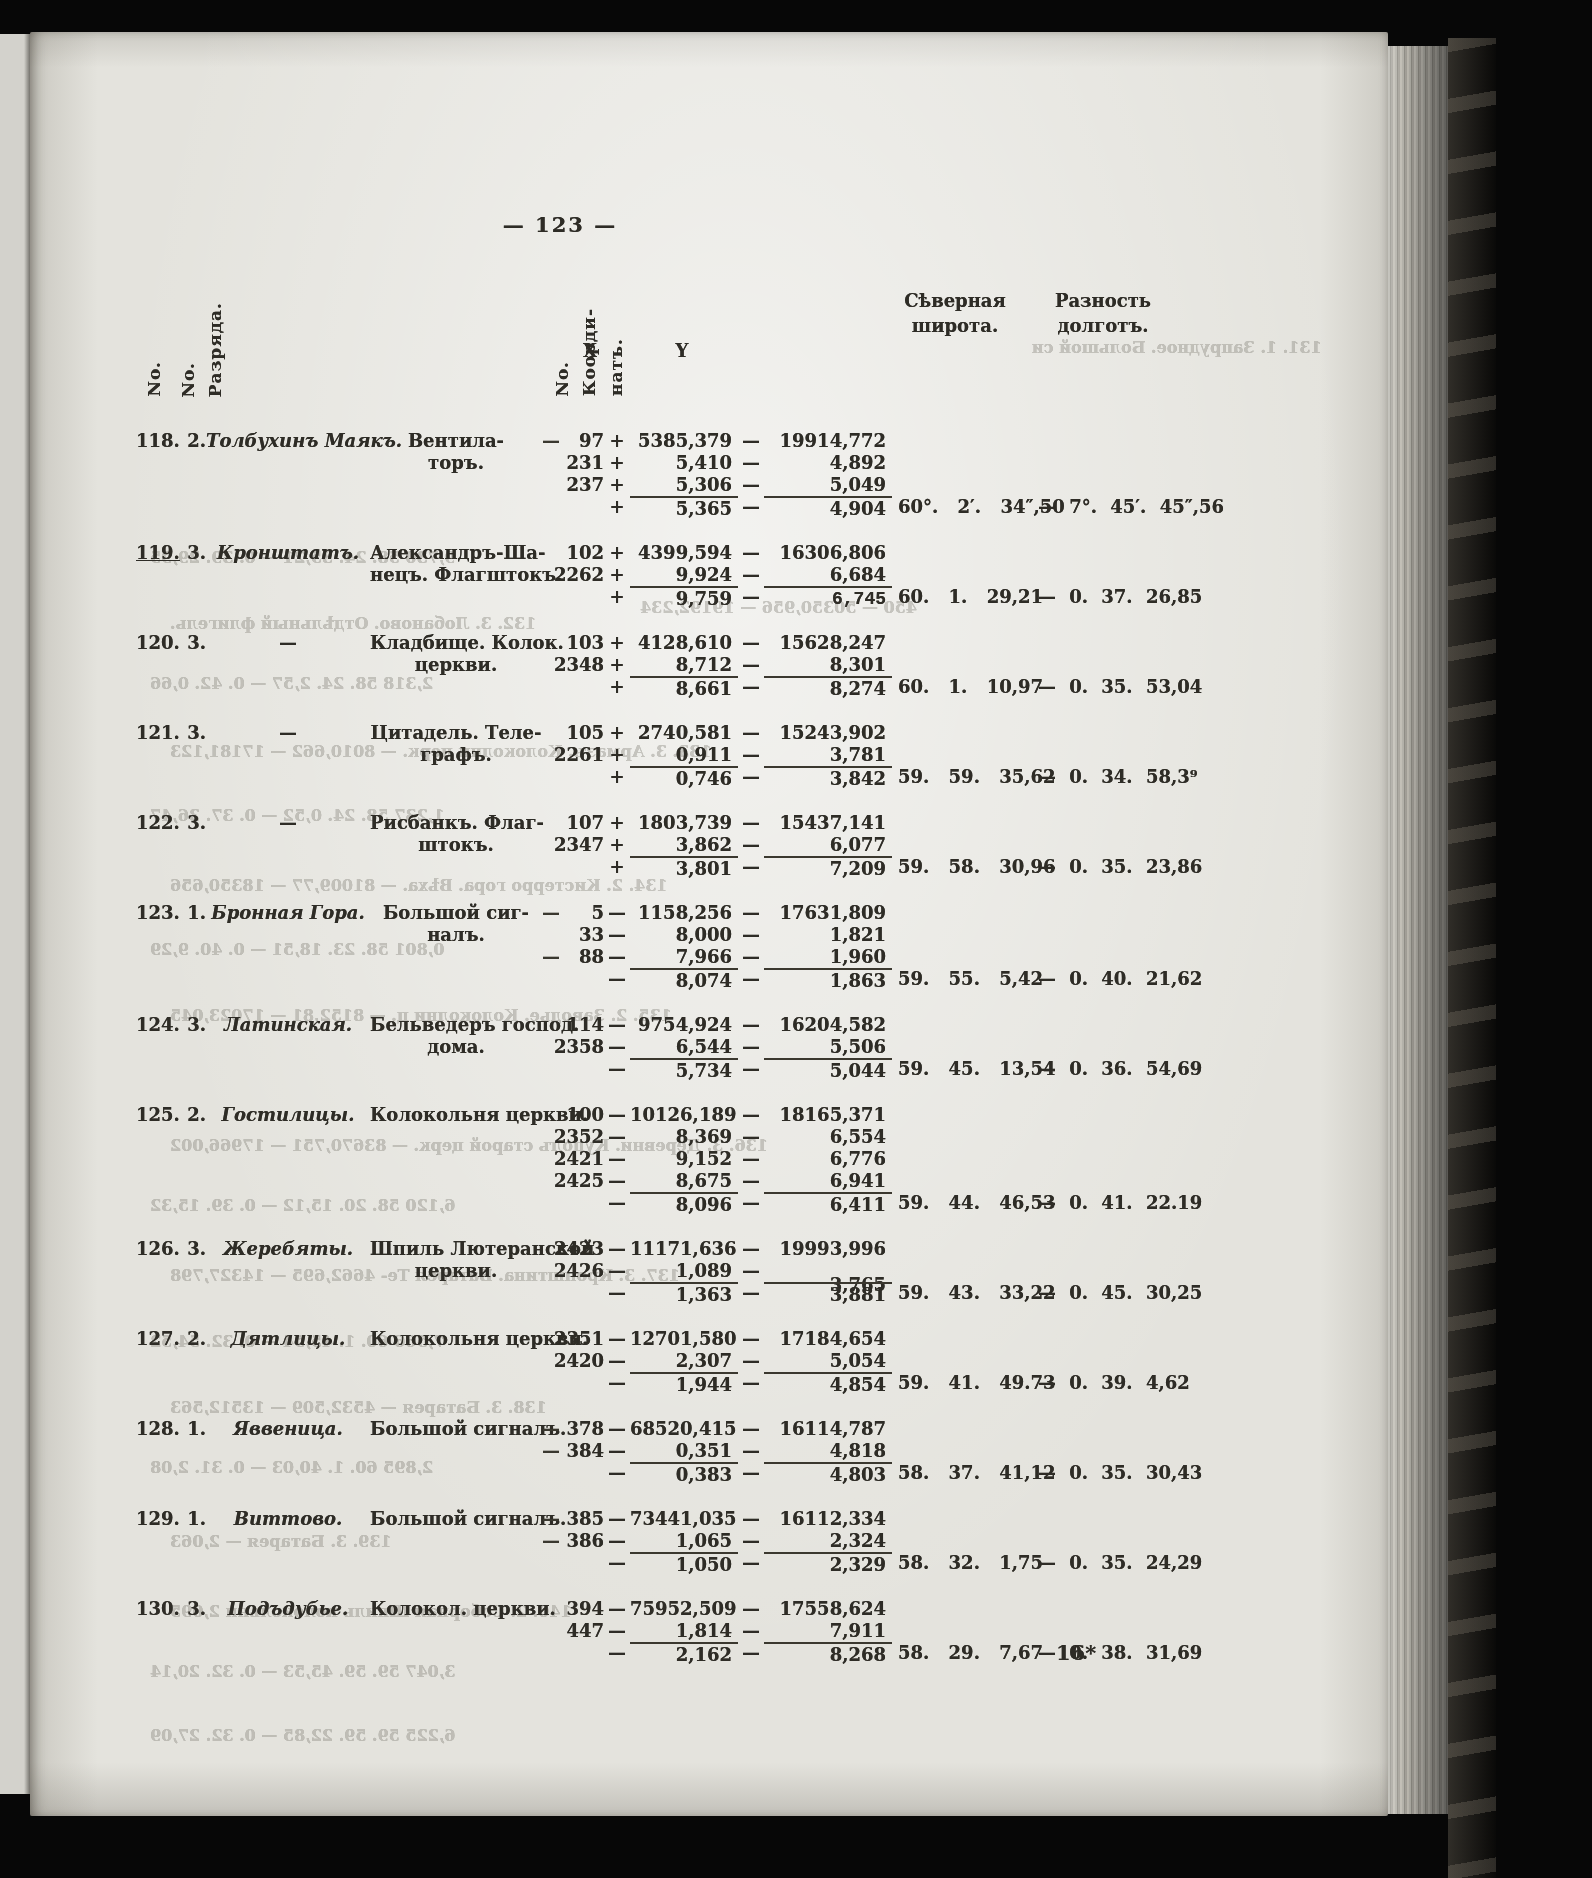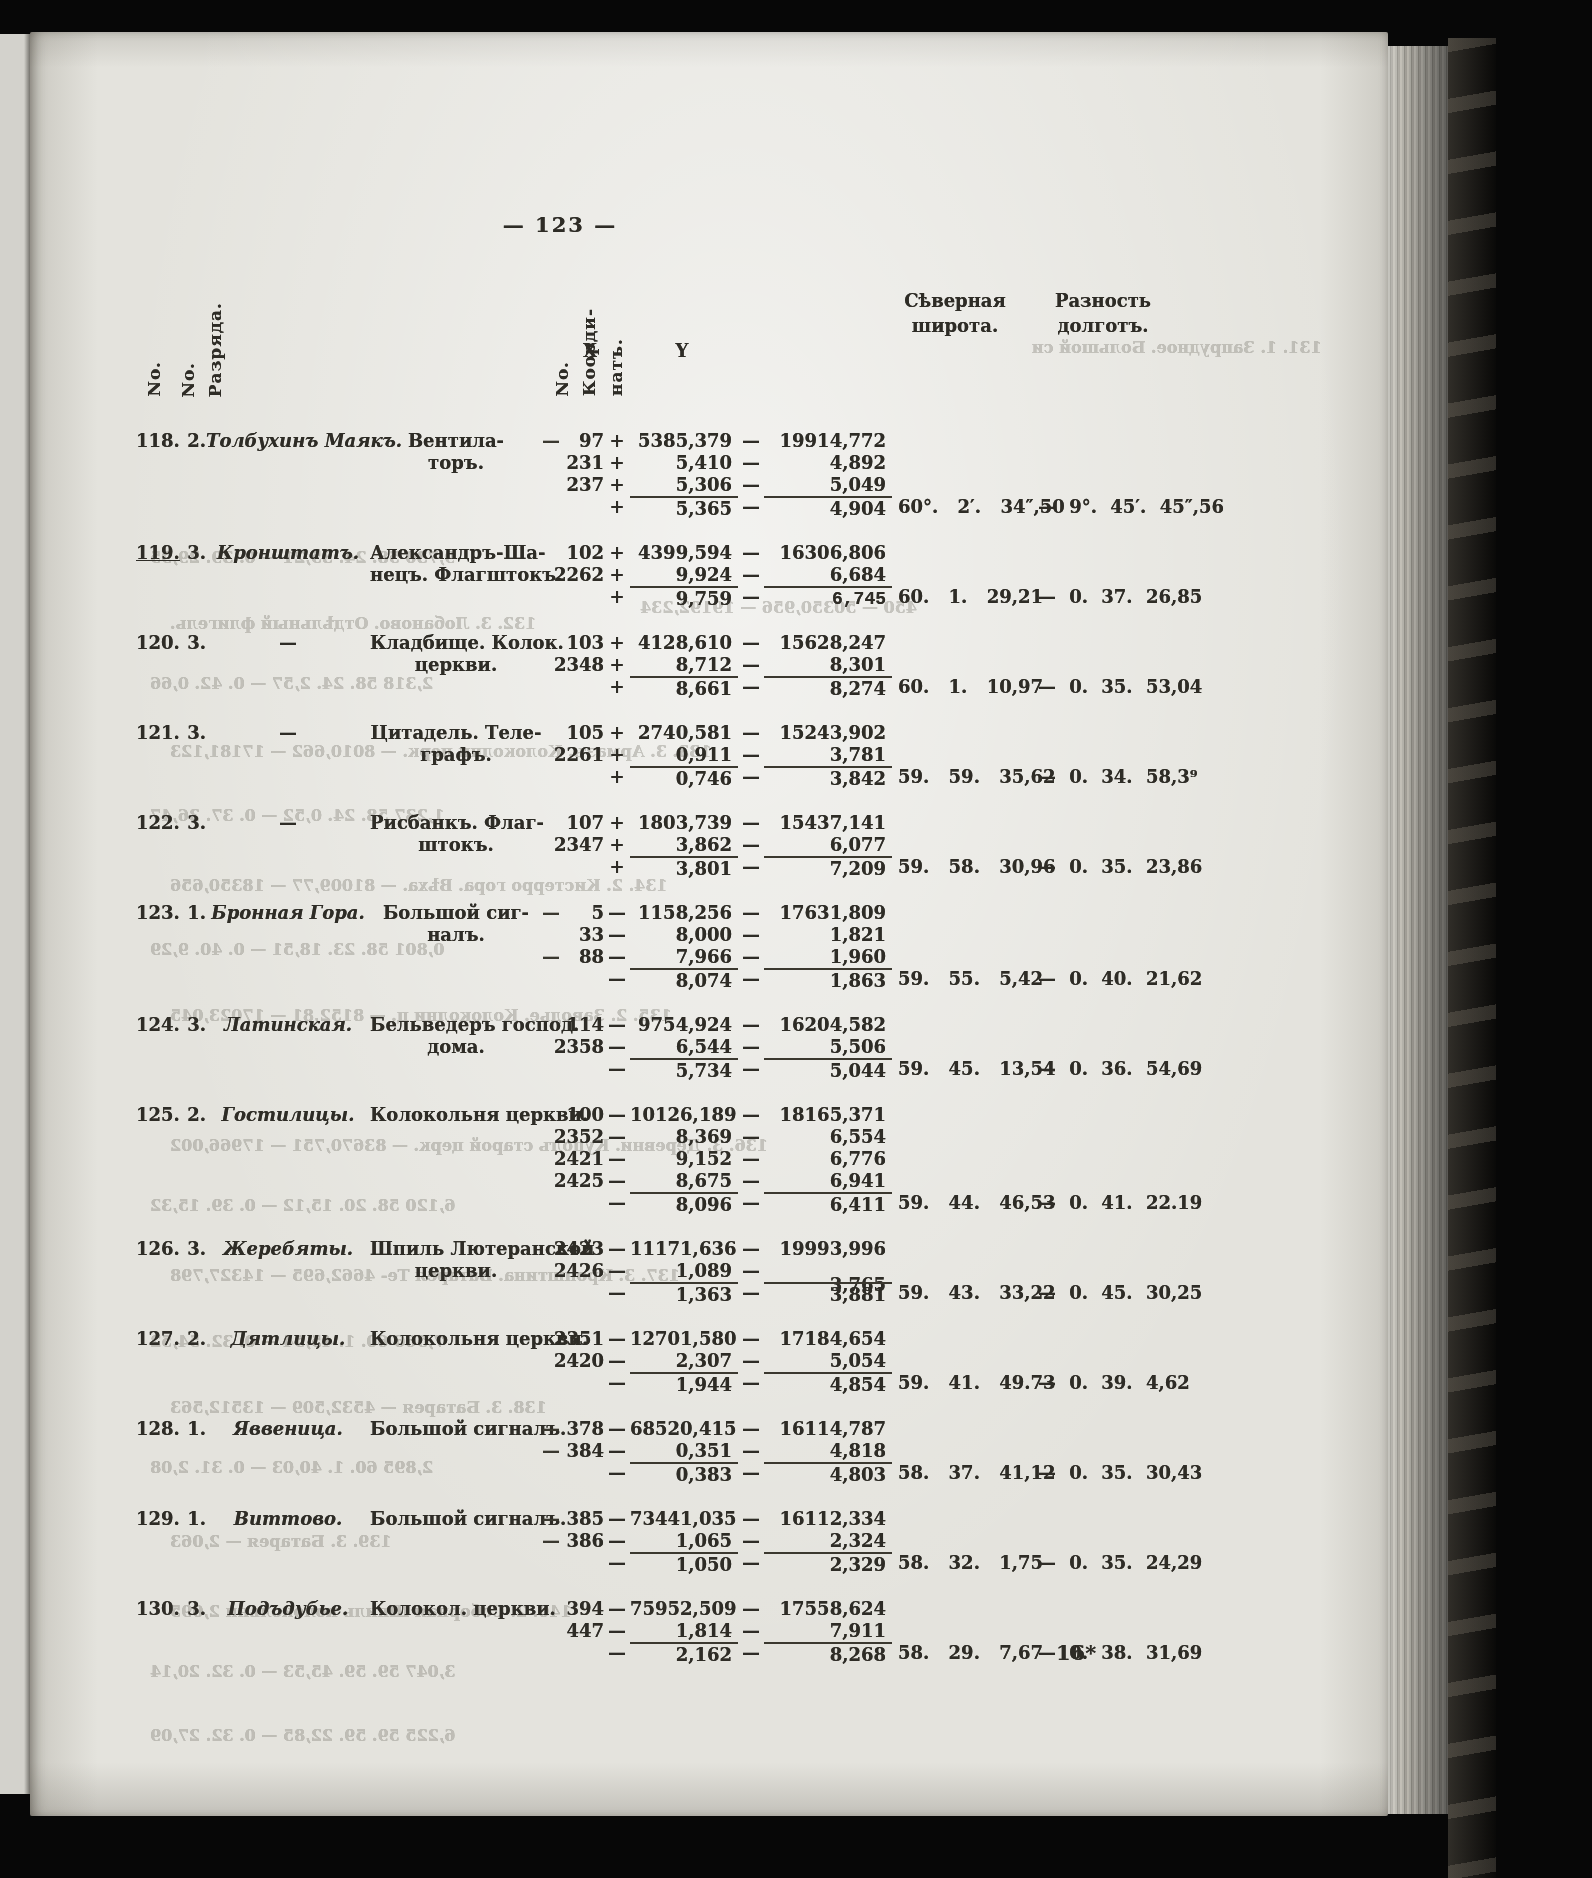--- a/index.html
+++ b/index.html
@@ -138,21 +138,21 @@
           <div class="cell c-cno" style="grid-area: 3 / 6;">237</div>
           <div class="cell c-xs" style="grid-area: 3 / 7;">+</div>
           <div class="cell c-x" style="grid-area: 3 / 8;">5,306</div>
           <div class="cell c-ys" style="grid-area: 3 / 9;">—</div>
           <div class="cell c-y" style="grid-area: 3 / 10;">5,049</div>
           <div class="cell c-xs" style="grid-area: 4 / 7;">+</div>
           <div class="cell c-x sum" style="grid-area: 4 / 8;">5,365</div>
           <div class="cell c-ys" style="grid-area: 4 / 9;">—</div>
           <div class="cell c-y sum" style="grid-area: 4 / 10;">4,904</div>
           <div class="cell c-lat" style="grid-area: 4 / 11;">60°. 2′. 34″,50</div>
-          <div class="cell c-diff" style="grid-area: 4 / 12;">— 9°. 45′. 45″,56</div>
+          <div class="cell c-diff" style="grid-area: 4 / 12;">— 7°. 45′. 45″,56</div>
         </div>
         <div class="grp">
           <div class="cell c-num" style="grid-area: 1 / 1; text-decoration: underline;">119.</div>
           <div class="cell c-razr" style="grid-area: 1 / 2;">3.</div>
           <div class="cell c-place it" style="grid-area: 1 / 3;">Кронштатъ.</div>
           <div class="cell c-desc" style="grid-area: 1 / 4;">Александръ-Ша-</div>
           <div class="cell c-desc" style="grid-area: 2 / 4;">нецъ. Флагштокъ.</div>
           <div class="cell c-cno" style="grid-area: 1 / 6;">102</div>
           <div class="cell c-xs" style="grid-area: 1 / 7;">+</div>
           <div class="cell c-x" style="grid-area: 1 / 8;">4399,594</div>

